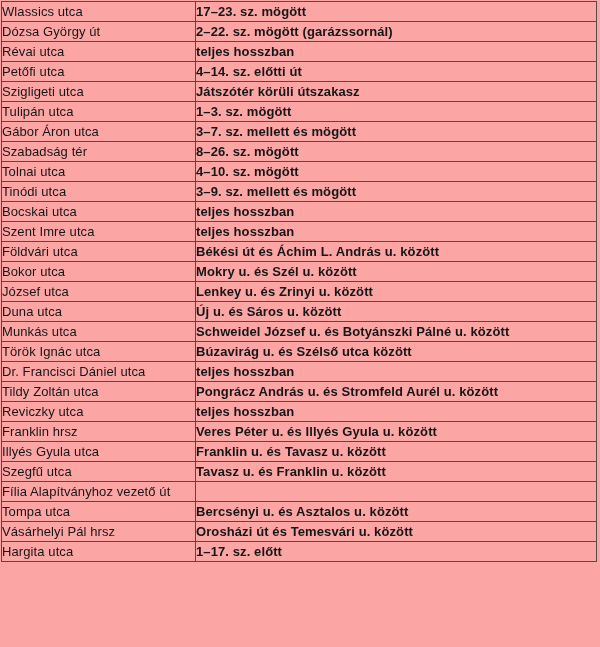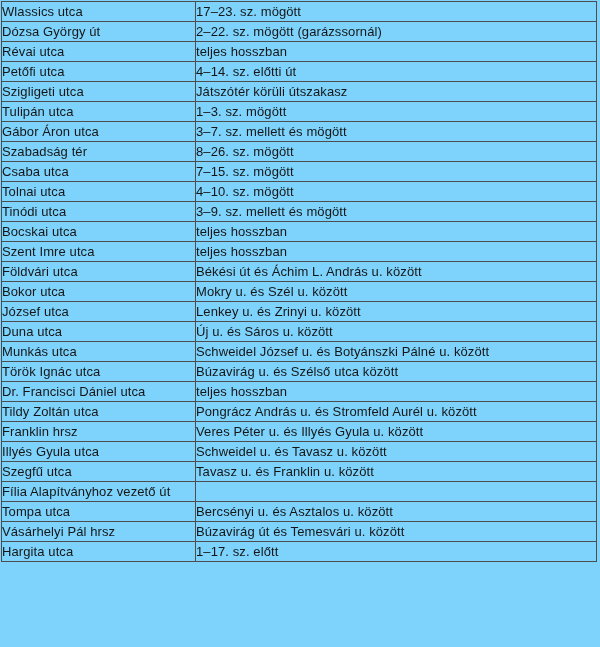--- a/index.html
+++ b/index.html
@@ -11,21 +11,21 @@
     width: 600px;
     height: 647px;
     font-family: "Liberation Sans", sans-serif;
     color: #161616;
     overflow: hidden;
   }
   .page {
     position: relative;
     width: 600px;
     height: 647px;
-    background: #7dd3fc;
+    background: #fca5a5;
   }
   table.street-table {
     position: absolute;
     left: 1px;
     top: 1px;
     width: 596px;
     border-collapse: collapse;
     table-layout: fixed;
   }
   table.street-table td {
@@ -38,20 +38,21 @@
     white-space: nowrap;
     overflow: hidden;
     letter-spacing: 0.1px;
   }
   td.col-street {
     width: 193px;
     padding-left: 9px;
   }
   td.col-section {
     padding-left: 46px;
+    font-weight: bold;
   }
 </style>
 </head>
 <body>
 
 <div class="page">
   <table class="street-table">
     <tbody>
         <tr>
           <td class="col-street">Wlassics utca</td>
@@ -77,24 +78,20 @@
           <td class="col-street">Tulipán utca</td>
           <td class="col-section">1–3. sz. mögött</td>
         </tr>
         <tr>
           <td class="col-street">Gábor Áron utca</td>
           <td class="col-section">3–7. sz. mellett és mögött</td>
         </tr>
         <tr>
           <td class="col-street">Szabadság tér</td>
           <td class="col-section">8–26. sz. mögött</td>
-        </tr>
-        <tr>
-          <td class="col-street">Csaba utca</td>
-          <td class="col-section">7–15. sz. mögött</td>
         </tr>
         <tr>
           <td class="col-street">Tolnai utca</td>
           <td class="col-section">4–10. sz. mögött</td>
         </tr>
         <tr>
           <td class="col-street">Tinódi utca</td>
           <td class="col-section">3–9. sz. mellett és mögött</td>
         </tr>
         <tr>
@@ -131,42 +128,46 @@
         </tr>
         <tr>
           <td class="col-street">Dr. Francisci Dániel utca</td>
           <td class="col-section">teljes hosszban</td>
         </tr>
         <tr>
           <td class="col-street">Tildy Zoltán utca</td>
           <td class="col-section">Pongrácz András u. és Stromfeld Aurél u. között</td>
         </tr>
         <tr>
+          <td class="col-street">Reviczky utca</td>
+          <td class="col-section">teljes hosszban</td>
+        </tr>
+        <tr>
           <td class="col-street">Franklin hrsz</td>
           <td class="col-section">Veres Péter u. és Illyés Gyula u. között</td>
         </tr>
         <tr>
           <td class="col-street">Illyés Gyula utca</td>
-          <td class="col-section">Schweidel u. és Tavasz u. között</td>
+          <td class="col-section">Franklin u. és Tavasz u. között</td>
         </tr>
         <tr>
           <td class="col-street">Szegfű utca</td>
           <td class="col-section">Tavasz u. és Franklin u. között</td>
         </tr>
         <tr>
           <td class="col-street">Fília Alapítványhoz vezető út</td>
           <td class="col-section"></td>
         </tr>
         <tr>
           <td class="col-street">Tompa utca</td>
           <td class="col-section">Bercsényi u. és Asztalos u. között</td>
         </tr>
         <tr>
           <td class="col-street">Vásárhelyi Pál hrsz</td>
-          <td class="col-section">Búzavirág út és Temesvári u. között</td>
+          <td class="col-section">Orosházi út és Temesvári u. között</td>
         </tr>
         <tr>
           <td class="col-street">Hargita utca</td>
           <td class="col-section">1–17. sz. előtt</td>
         </tr>
       </tbody>
   </table>
 </div>
 
 </body></html>

